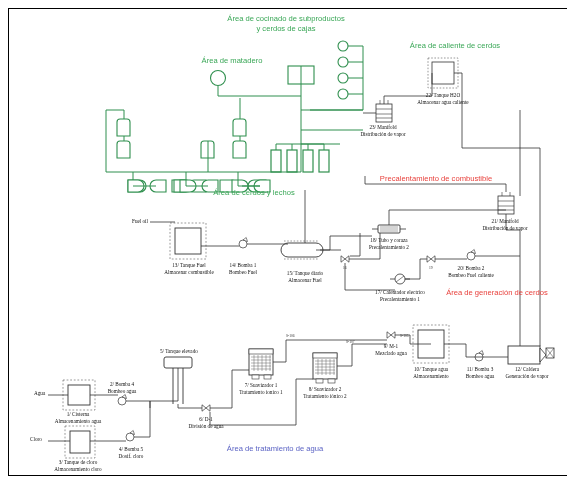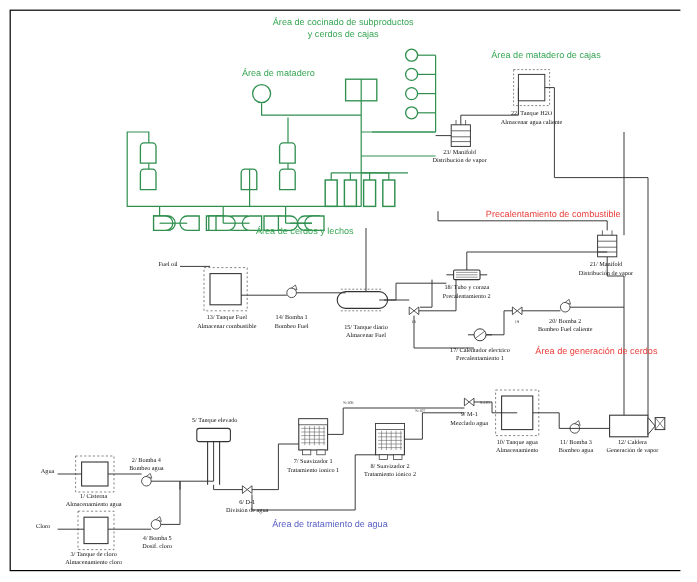--- a/index.html
+++ b/index.html
@@ -270,25 +270,25 @@
       <path d="M475,357 H508"></path>
       <path d="M466,344 V357 H475"></path>
       <path d="M520,346 V230"></path>
       <path d="M540,214 V346"></path>
     </g>
   </svg>
 
   <div class="area green c" style="left:286px;top:14px;">Área de cocinado de subproductos</div>
   <div class="area green c" style="left:286px;top:24px;">y cerdos de cajas</div>
   <div class="area green c" style="left:232px;top:56px;">Área de matadero</div>
-  <div class="area green c" style="left:455px;top:41px;">Área de matadero de cajas</div>
+  <div class="area green c" style="left:455px;top:41px;">Área de caliente de cerdos</div>
   <div class="area green c" style="left:254px;top:188px;">Área de cerdos y lechos</div>
-  <div class="area red c" style="left:439px;top:174px;padding-left:44px;">Precalentamiento de combustible</div>
+  <div class="area red c" style="left:414px;top:174px;padding-left:44px;">Precalentamiento de combustible</div>
   <div class="area red c" style="left:497px;top:288px;">Área de generación de cerdos</div>
-  <div class="area blue c" style="left:275px;top:432px;text-align:center;">Área de tratamiento de agua</div>
+  <div class="area blue c" style="left:275px;top:444px;text-align:center;">Área de tratamiento de agua</div>
 
   <div class="lbl c" style="left:78px;top:411px;">1/ Cisterna</div>
   <div class="lbl c" style="left:78px;top:418px;">Almacenamiento agua</div>
 
   <div class="lbl c" style="left:122px;top:381px;">2/ Bomba 4</div>
   <div class="lbl c" style="left:122px;top:388px;">Bombeo agua</div>
 
   <div class="lbl c" style="left:78px;top:459px;">3/ Tanque de cloro</div>
   <div class="lbl c" style="left:78px;top:466px;">Almacenamiento cloro</div>
 

